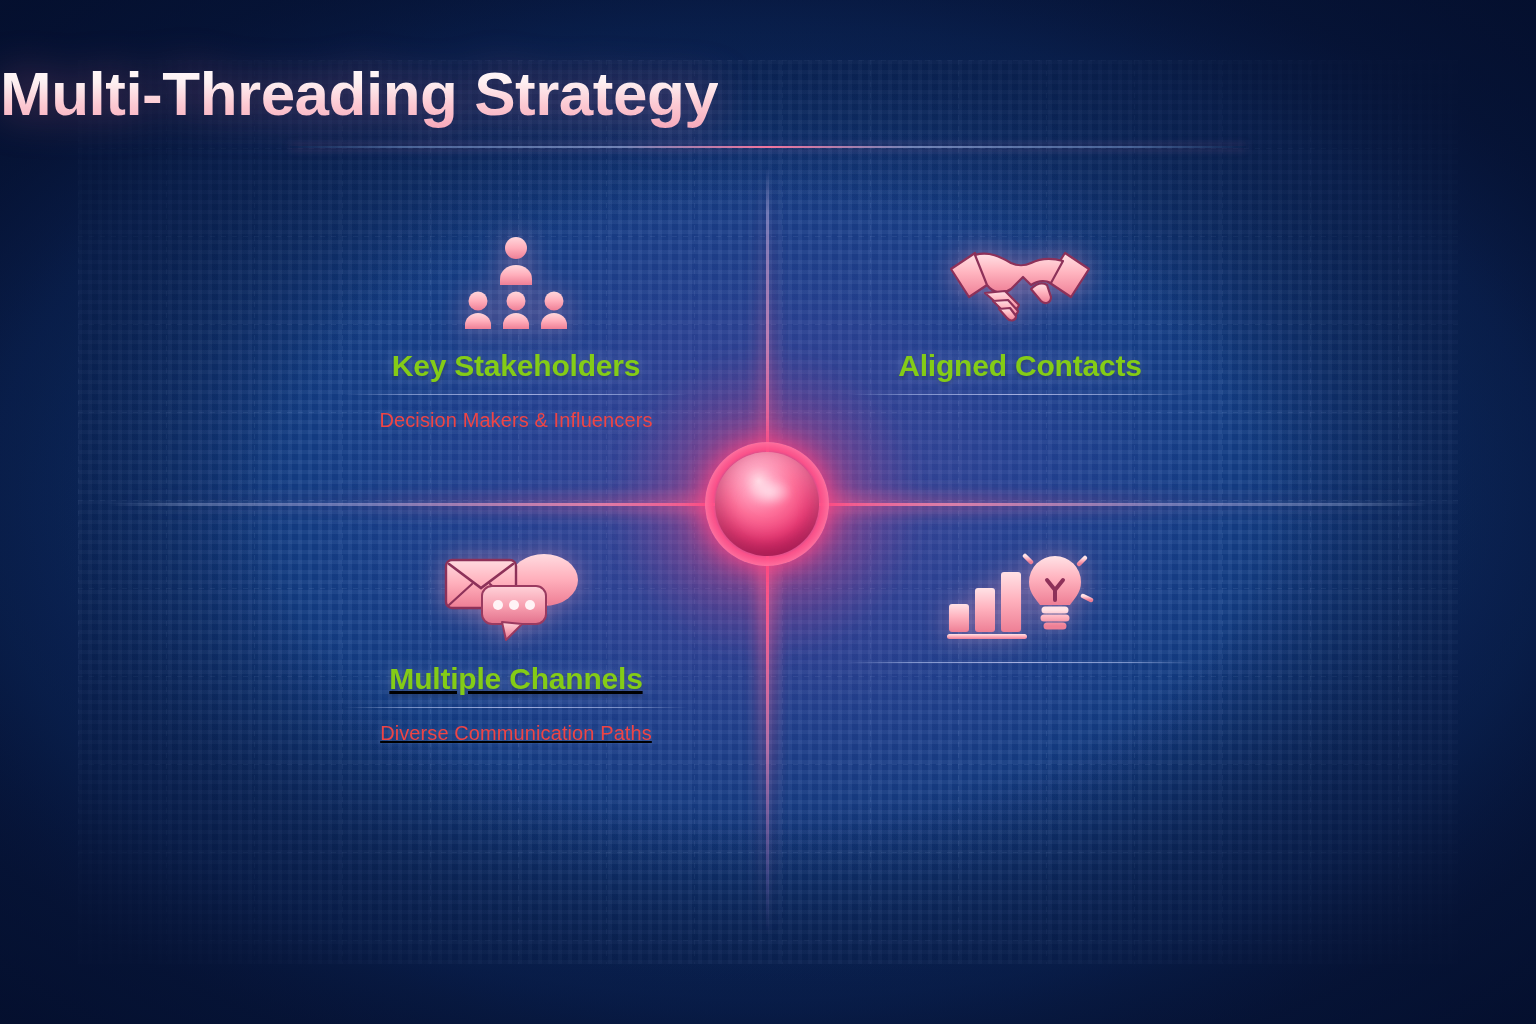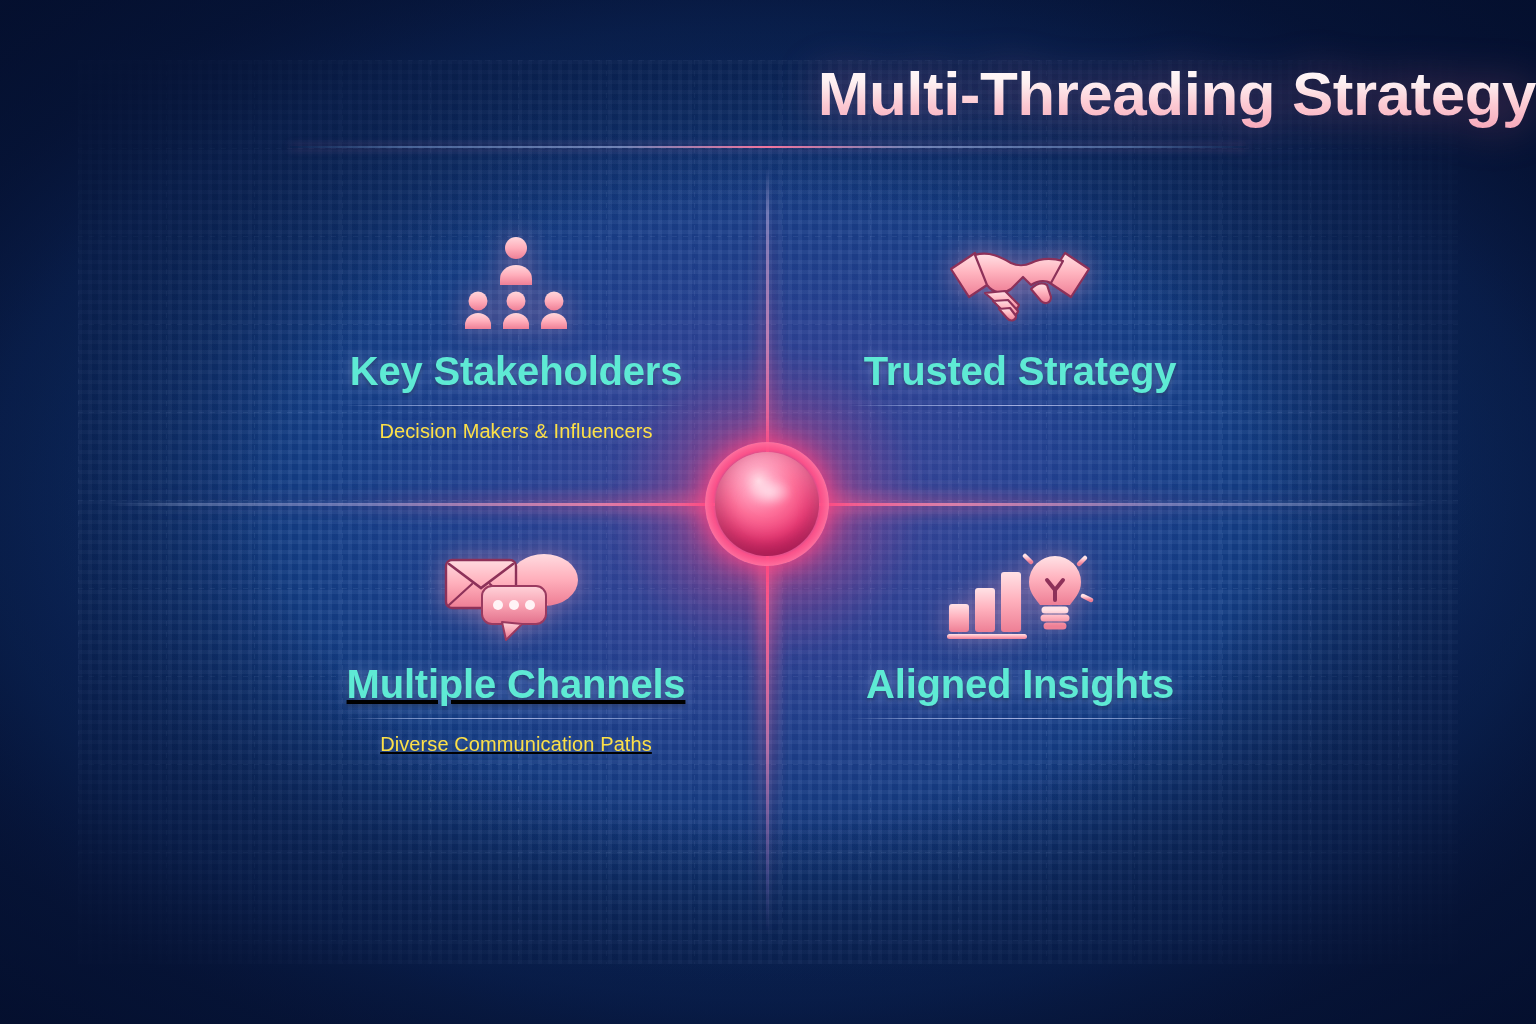--- a/index.html
+++ b/index.html
@@ -80,22 +80,21 @@
     position: absolute; inset: 0;
     background: radial-gradient(ellipse 62% 58% at 50% 50%,
       rgba(0,0,0,0) 50%, rgba(10,30,75,0.55) 82%, rgba(8,24,62,0.9) 100%);
     pointer-events: none;
   }
 
   
   .title-wrap {
     position: absolute;
     left: 0; right: 0; top: 58px;
-    text-align: right;
-    margin-left: 24px;
+    text-align: left;
   }
   .title {
     display: inline-block;
     font-size: 62px;
     font-weight: bold;
     letter-spacing: -0.5px;
     background: linear-gradient(to bottom, #ffffff 0%, #fdf0f2 34%, #fcc9d2 66%, #f6a8ba 100%);
     -webkit-background-clip: text;
             background-clip: text;
     color: transparent;
@@ -250,40 +249,40 @@
 
   .q-icon {
     height: 96px;
     display: flex;
     align-items: flex-end;
     justify-content: center;
     margin-bottom: 18px;
     filter: drop-shadow(0 0 14px rgba(255,160,190,0.45));
   }
   .q-heading {
-    font-size: 40px;
+    font-size: 30px;
     font-weight: bold;
-    color: #5eead4;
+    color: #84cc16;
     letter-spacing: -0.2px;
     text-shadow: 0 0 16px rgba(180,200,255,0.45), 0 2px 4px rgba(0,0,0,0.35);
     margin-bottom: 11px;
   }
   .q-rule {
     height: 1px;
     margin: 0 18px 14px 18px;
     background: linear-gradient(to right,
       rgba(180,200,245,0) 0%,
       rgba(190,205,248,0.55) 18%,
       rgba(205,210,250,0.75) 50%,
       rgba(190,205,248,0.55) 82%,
       rgba(180,200,245,0) 100%);
   }
   .q-sub {
     font-size: 20px;
-    color: #fde047;
+    color: #ef4444;
     letter-spacing: 0.1px;
     text-shadow: 0 0 10px rgba(150,175,235,0.35);
   }
 </style>
 </head>
 <body>
 
 <div id="stage">
 
   <div class="bg-radial"></div>
@@ -357,21 +356,21 @@
           <path d="M6 28 L30 12 L48 40 L24 56 Z"></path>
           <path d="M144 28 L120 12 L102 40 L126 56 Z"></path>
           <path d="M30 14 C44 10 56 16 66 22 C72 25 80 25 86 22 C94 18 104 16 118 20 L106 42 C98 38 92 40 86 44 L78 36 L66 48 C58 54 48 52 42 44 Z"></path>
           <path d="M102 44 C96 40 90 44 86 48 L96 60 C100 64 106 62 106 56 Z"></path>
           <path d="M40 52 L56 66 C62 72 72 70 74 64 L60 50 Z"></path>
           <path d="M48 60 L60 72 C64 77 72 75 73 70 L63 59 Z"></path>
           <path d="M54 68 L62 77 C65 81 71 80 71 75 L65 67 Z"></path>
         </g>
       </svg>
     </div>
-    <div class="q-heading">Trusted Strategy</div>
+    <div class="q-heading">Aligned Contacts</div>
     <div class="q-rule"></div>
   </div>
 
   <div class="quad q-bl">
     <div class="q-icon">
       <svg width="160" height="96" viewBox="0 0 160 96">
         <defs>
           <linearGradient id="pinkGradC" x1="0" y1="0" x2="0" y2="1">
             <stop offset="0%" stop-color="#ffdbe0"></stop>
             <stop offset="48%" stop-color="#ffb0bc"></stop>
@@ -433,17 +432,16 @@
           <path d="M110 52 v-10 l-8 -10 M110 42 l8 -10" fill="none" stroke="#8d3159" stroke-width="4" stroke-linecap="round" stroke-linejoin="round"></path>
           <g stroke="url(#pinkGradE)" stroke-width="4.5" stroke-linecap="round">
             <path d="M80 8 L86 14"></path>
             <path d="M140 10 L134 16"></path>
             <path d="M146 34 L138 34"></path>
             <path d="M146 52 L138 48"></path>
           </g>
         </g>
       </svg>
     </div>
-    <div class="q-heading">Aligned Insights</div>
     <div class="q-rule"></div>
   </div>
 
 </div>
 
 </body></html>

